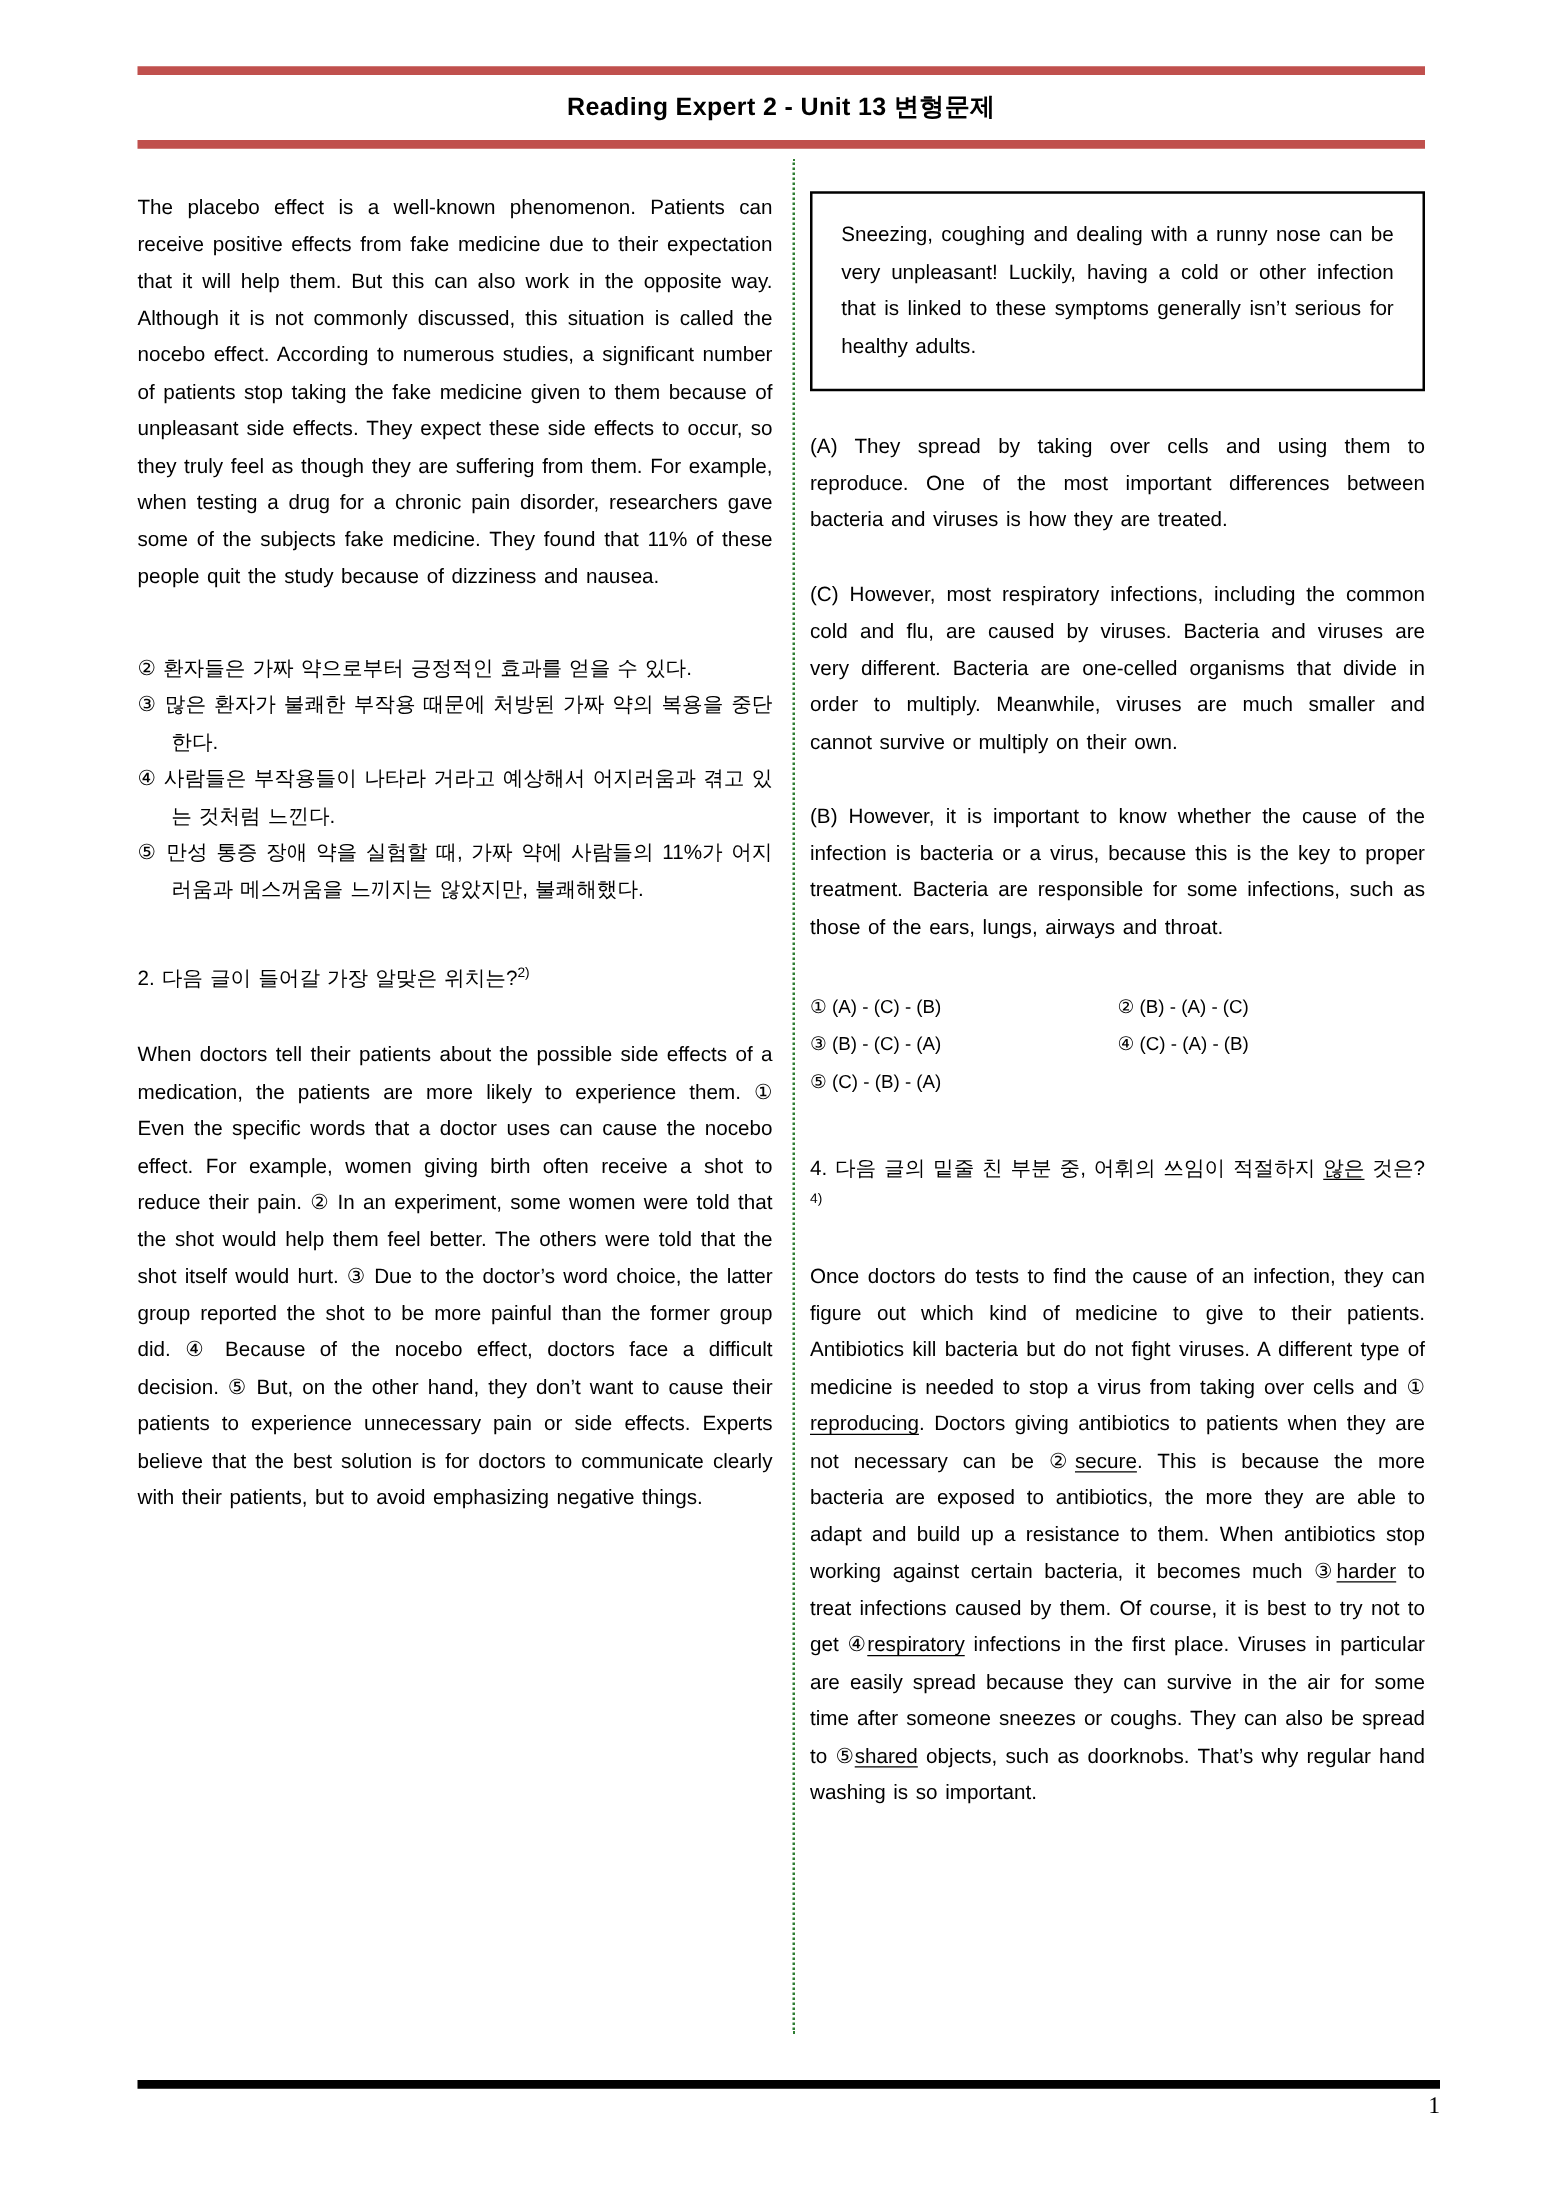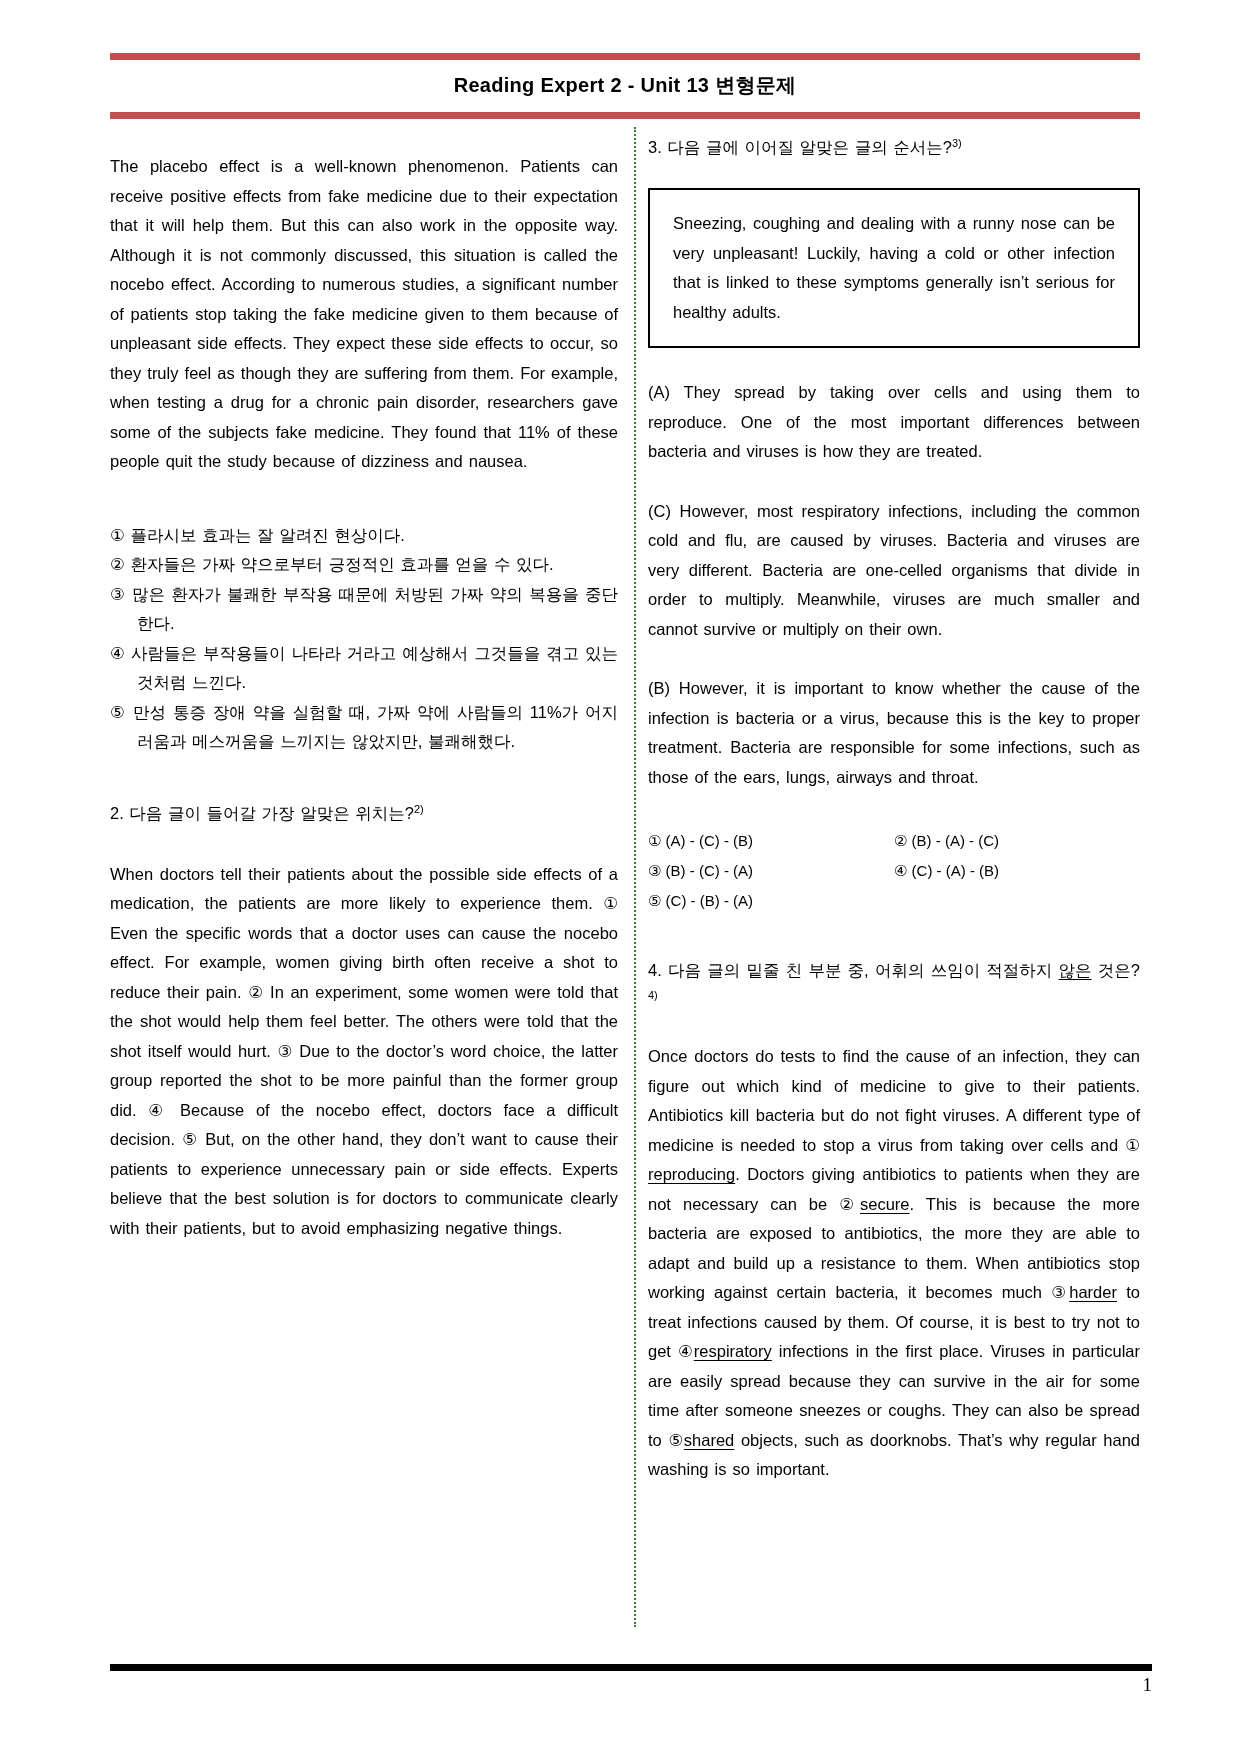--- a/index.html
+++ b/index.html
@@ -81,37 +81,35 @@
   <div class="rule red"></div>
 
   <div class="columns">
 
     <div class="col-left">
 
 
       <p class="passage m-passage">The placebo effect is a well-known phenomenon. Patients can receive positive effects from fake medicine due to their expectation that it will help them. But this can also work in the opposite way. Although it is not commonly discussed, this situation is called the nocebo effect. According to numerous studies, a significant number of patients stop taking the fake medicine given to them because of unpleasant side effects. They expect these side effects to occur, so they truly feel as though they are suffering from them. For example, when testing a drug for a chronic pain disorder, researchers gave some of the subjects fake medicine. They found that 11% of these people quit the study because of dizziness and nausea.</p>
 
       <div class="options">
-        <div class="option">① 플라시보 효과는 잘 알려진 현상이다.</div>
         <div class="option">② 환자들은 가짜 약으로부터 긍정적인 효과를 얻을 수 있다.</div>
         <div class="option">③ 많은 환자가 불쾌한 부작용 때문에 처방된 가짜 약의 복용을 중단한다.</div>
-        <div class="option">④ 사람들은 부작용들이 나타라 거라고 예상해서 그것들을 겪고 있는 것처럼 느낀다.</div>
+        <div class="option">④ 사람들은 부작용들이 나타라 거라고 예상해서 어지러움과 겪고 있는 것처럼 느낀다.</div>
         <div class="option">⑤ 만성 통증 장애 약을 실험할 때, 가짜 약에 사람들의 11%가 어지러움과 메스꺼움을 느끼지는 않았지만, 불쾌해했다.</div>
       </div>
 
       <div class="q-header mt-q2"><span>2. 다음 글이 들어갈 가장 알맞은 위치는?</span><sup class="fn">2)</sup></div>
 
 
       <p class="passage" style="margin-top:32px;">When doctors tell their patients about the possible side effects of a medication, the patients are more likely to experience them. ① Even the specific words that a doctor uses can cause the nocebo effect. For example, women giving birth often receive a shot to reduce their pain. ② In an experiment, some women were told that the shot would help them feel better. The others were told that the shot itself would hurt. ③ Due to the doctor’s word choice, the latter group reported the shot to be more painful than the former group did. ④ Because of the nocebo effect, doctors face a difficult decision. ⑤ But, on the other hand, they don’t want to cause their patients to experience unnecessary pain or side effects. Experts believe that the best solution is for doctors to communicate clearly with their patients, but to avoid emphasizing negative things.</p>
 
     </div>
 
     <div class="col-right">
 
-      <div class="q-header"><span>3. 다음 글에 이어질 알맞은 글의 순서는?</span><sup class="fn">3)</sup></div>
 
       <div class="given-box mt-box-r">
         <p class="boxp">Sneezing, coughing and dealing with a runny nose can be very unpleasant! Luckily, having a cold or other infection that is linked to these symptoms generally isn’t serious for healthy adults.</p>
       </div>
 
       <p class="passage para">(A) They spread by taking over cells and using them to reproduce. One of the most important differences between bacteria and viruses is how they are treated.</p>
       <p class="passage para">(C) However, most respiratory infections, including the common cold and flu, are caused by viruses. Bacteria and viruses are very different. Bacteria are one-celled organisms that divide in order to multiply. Meanwhile, viruses are much smaller and cannot survive or multiply on their own.</p>
       <p class="passage para">(B) However, it is important to know whether the cause of the infection is bacteria or a virus, because this is the key to proper treatment. Bacteria are responsible for some infections, such as those of the ears, lungs, airways and throat.</p>
 
       <div class="order-options">

